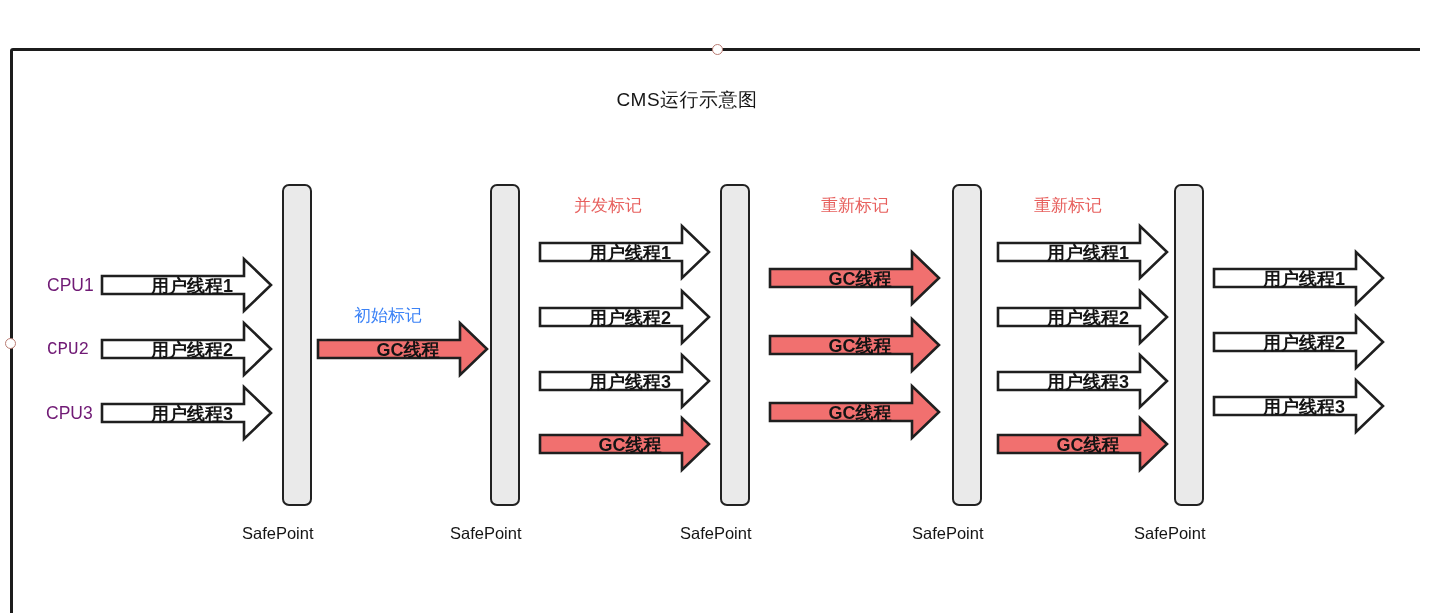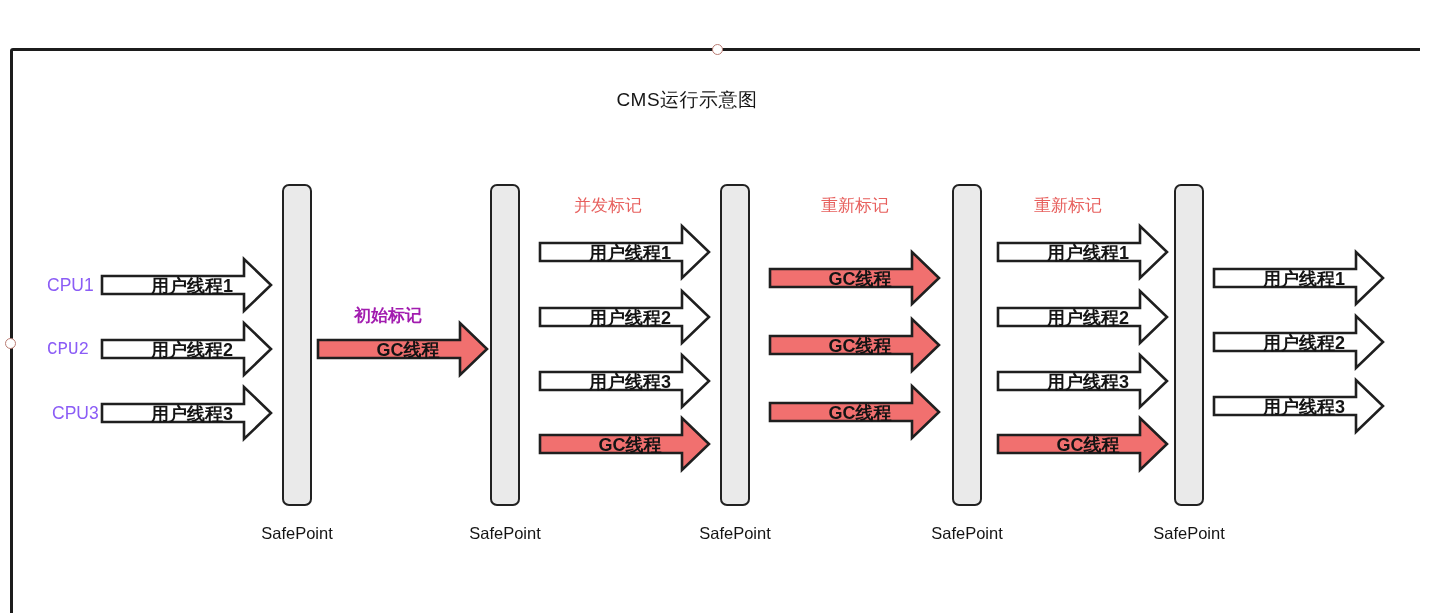--- a/index.html
+++ b/index.html
@@ -35,51 +35,50 @@
     left: 537px; top: 51px; width: 300px;
     text-align: center;
     font-size: 19px;
     color: #151515;
     letter-spacing: 0.5px;
   }
   .cpu-label {
     position: absolute;
     width: 54px;
     font-size: 17.5px;
-    color: #8b5cf6;
+    color: #701a75;
     text-align: left;
   }
   .safepoint-bar {
     position: absolute;
     top: 148px;
     width: 30px; height: 322px;
     background: #EAEAEA;
     border: 2.5px solid #222222;
     border-radius: 7px;
     box-sizing: border-box;
     z-index: 2;
   }
   .safepoint-label {
     position: absolute;
     top: 488px;
     width: 110px;
-    text-align: center;
     font-size: 16.5px;
     color: #141414;
   }
   .phase-label {
     position: absolute;
     width: 140px;
     text-align: center;
     font-size: 17px;
     font-weight: normal;
     color: #E7605E;
     z-index: 3;
   }
-  .phase-label.dark { color: #a21caf; font-weight: 700; }
+  .phase-label.dark { color: #3b82f6; font-weight: 400; }
   .arrow { position: absolute; overflow: visible; z-index: 1; }
   .arrow polygon { stroke: #1f1f1f; stroke-width: 2.6; stroke-linejoin: miter; }
   .arrow.user polygon { fill: #ffffff; }
   .arrow.gc polygon { fill: #F1706F; }
   .arrow text {
     font-family: "Liberation Sans", sans-serif;
     font-size: 18px; font-weight: 600;
     fill: #141414;
     text-anchor: middle;
   }
@@ -114,21 +113,21 @@
 
   <div class="handle" style="left:712px; top:8px;"></div>
   <div class="handle" style="left:712px; top:594px;"></div>
   <div class="handle" style="left:5px;   top:302px;"></div>
   <div class="handle" style="left:1422px;top:302px;"></div>
 
   <div class="diagram-title">CMS运行示意图</div>
 
   <div class="cpu-label" style="left:47px; top:239px;">CPU1</div>
   <div class="cpu-label" style="left:47px; top:303px;font-family:Liberation Mono, monospace;">CPU2</div>
-  <div class="cpu-label" style="left:52px; top:367px;">CPU3</div>
+  <div class="cpu-label" style="left:46px; top:367px;">CPU3</div>
 
   <div class="safepoint-bar" style="left:282px;"></div>
   <div class="safepoint-bar" style="left:490px;"></div>
   <div class="safepoint-bar" style="left:720px;"></div>
   <div class="safepoint-bar" style="left:952px;"></div>
   <div class="safepoint-bar" style="left:1174px;"></div>
 
   <div class="safepoint-label" style="left:242px;">SafePoint</div>
   <div class="safepoint-label" style="left:450px;">SafePoint</div>
   <div class="safepoint-label" style="left:680px;">SafePoint</div>

